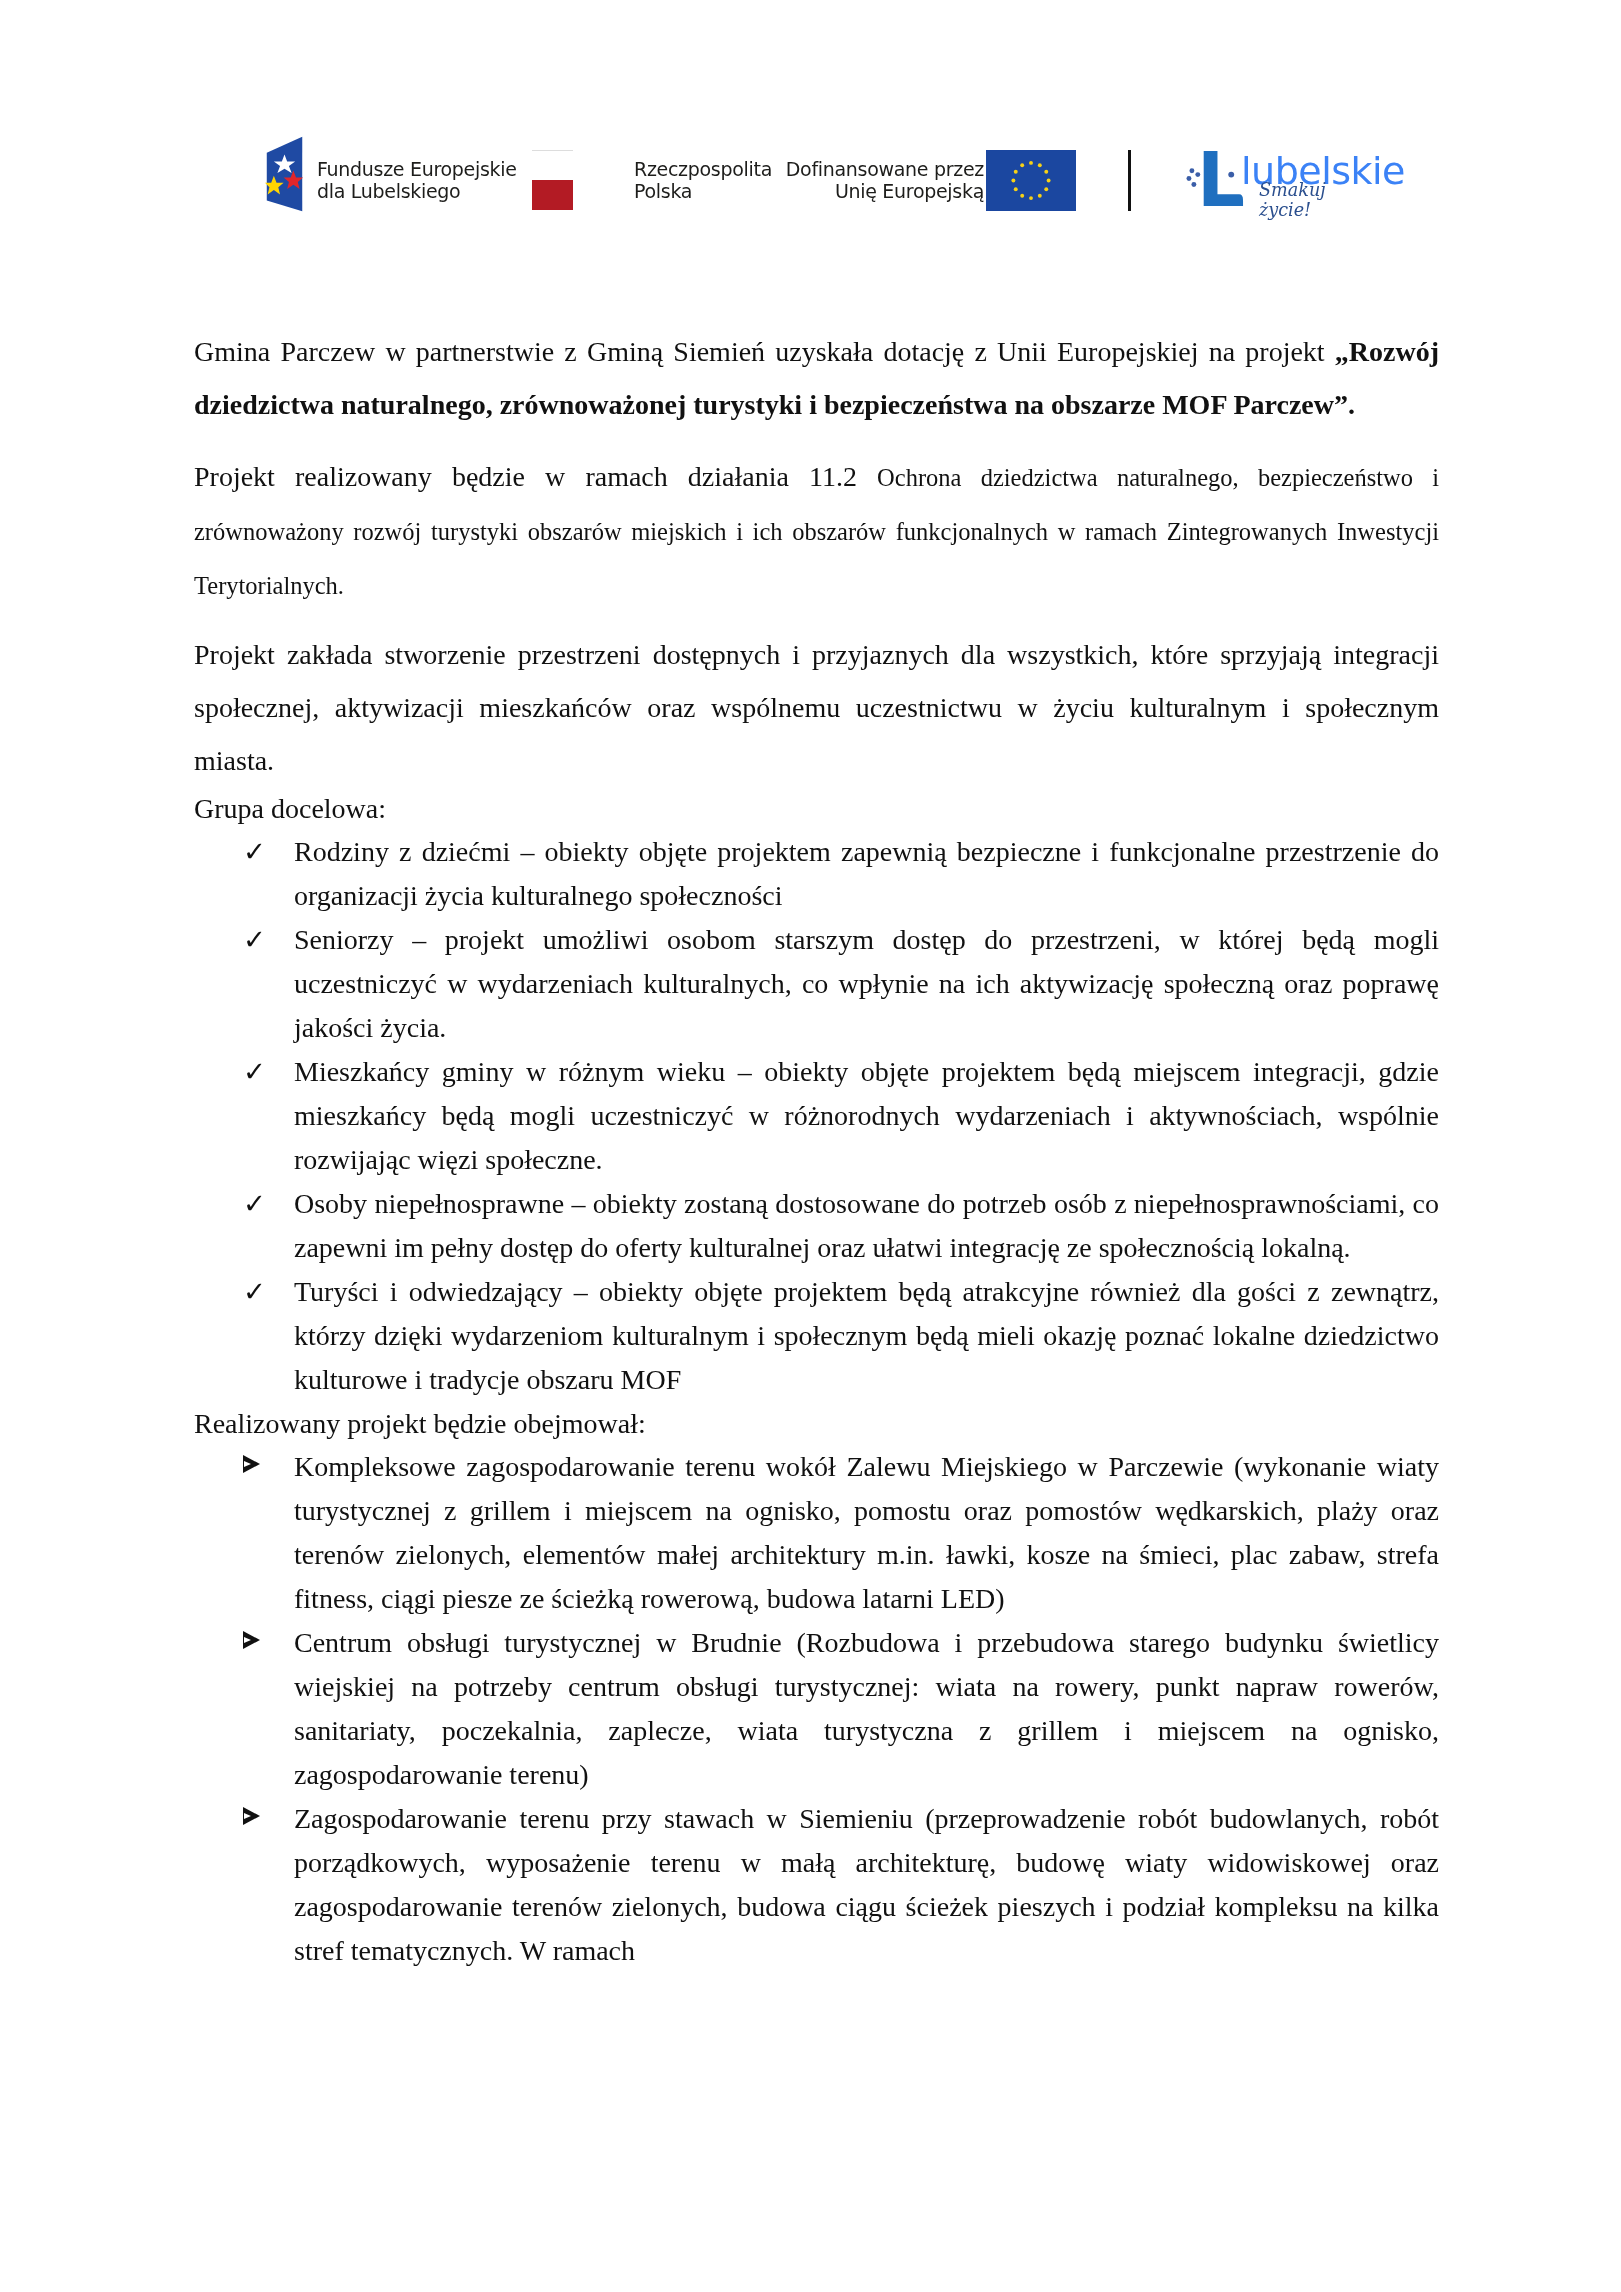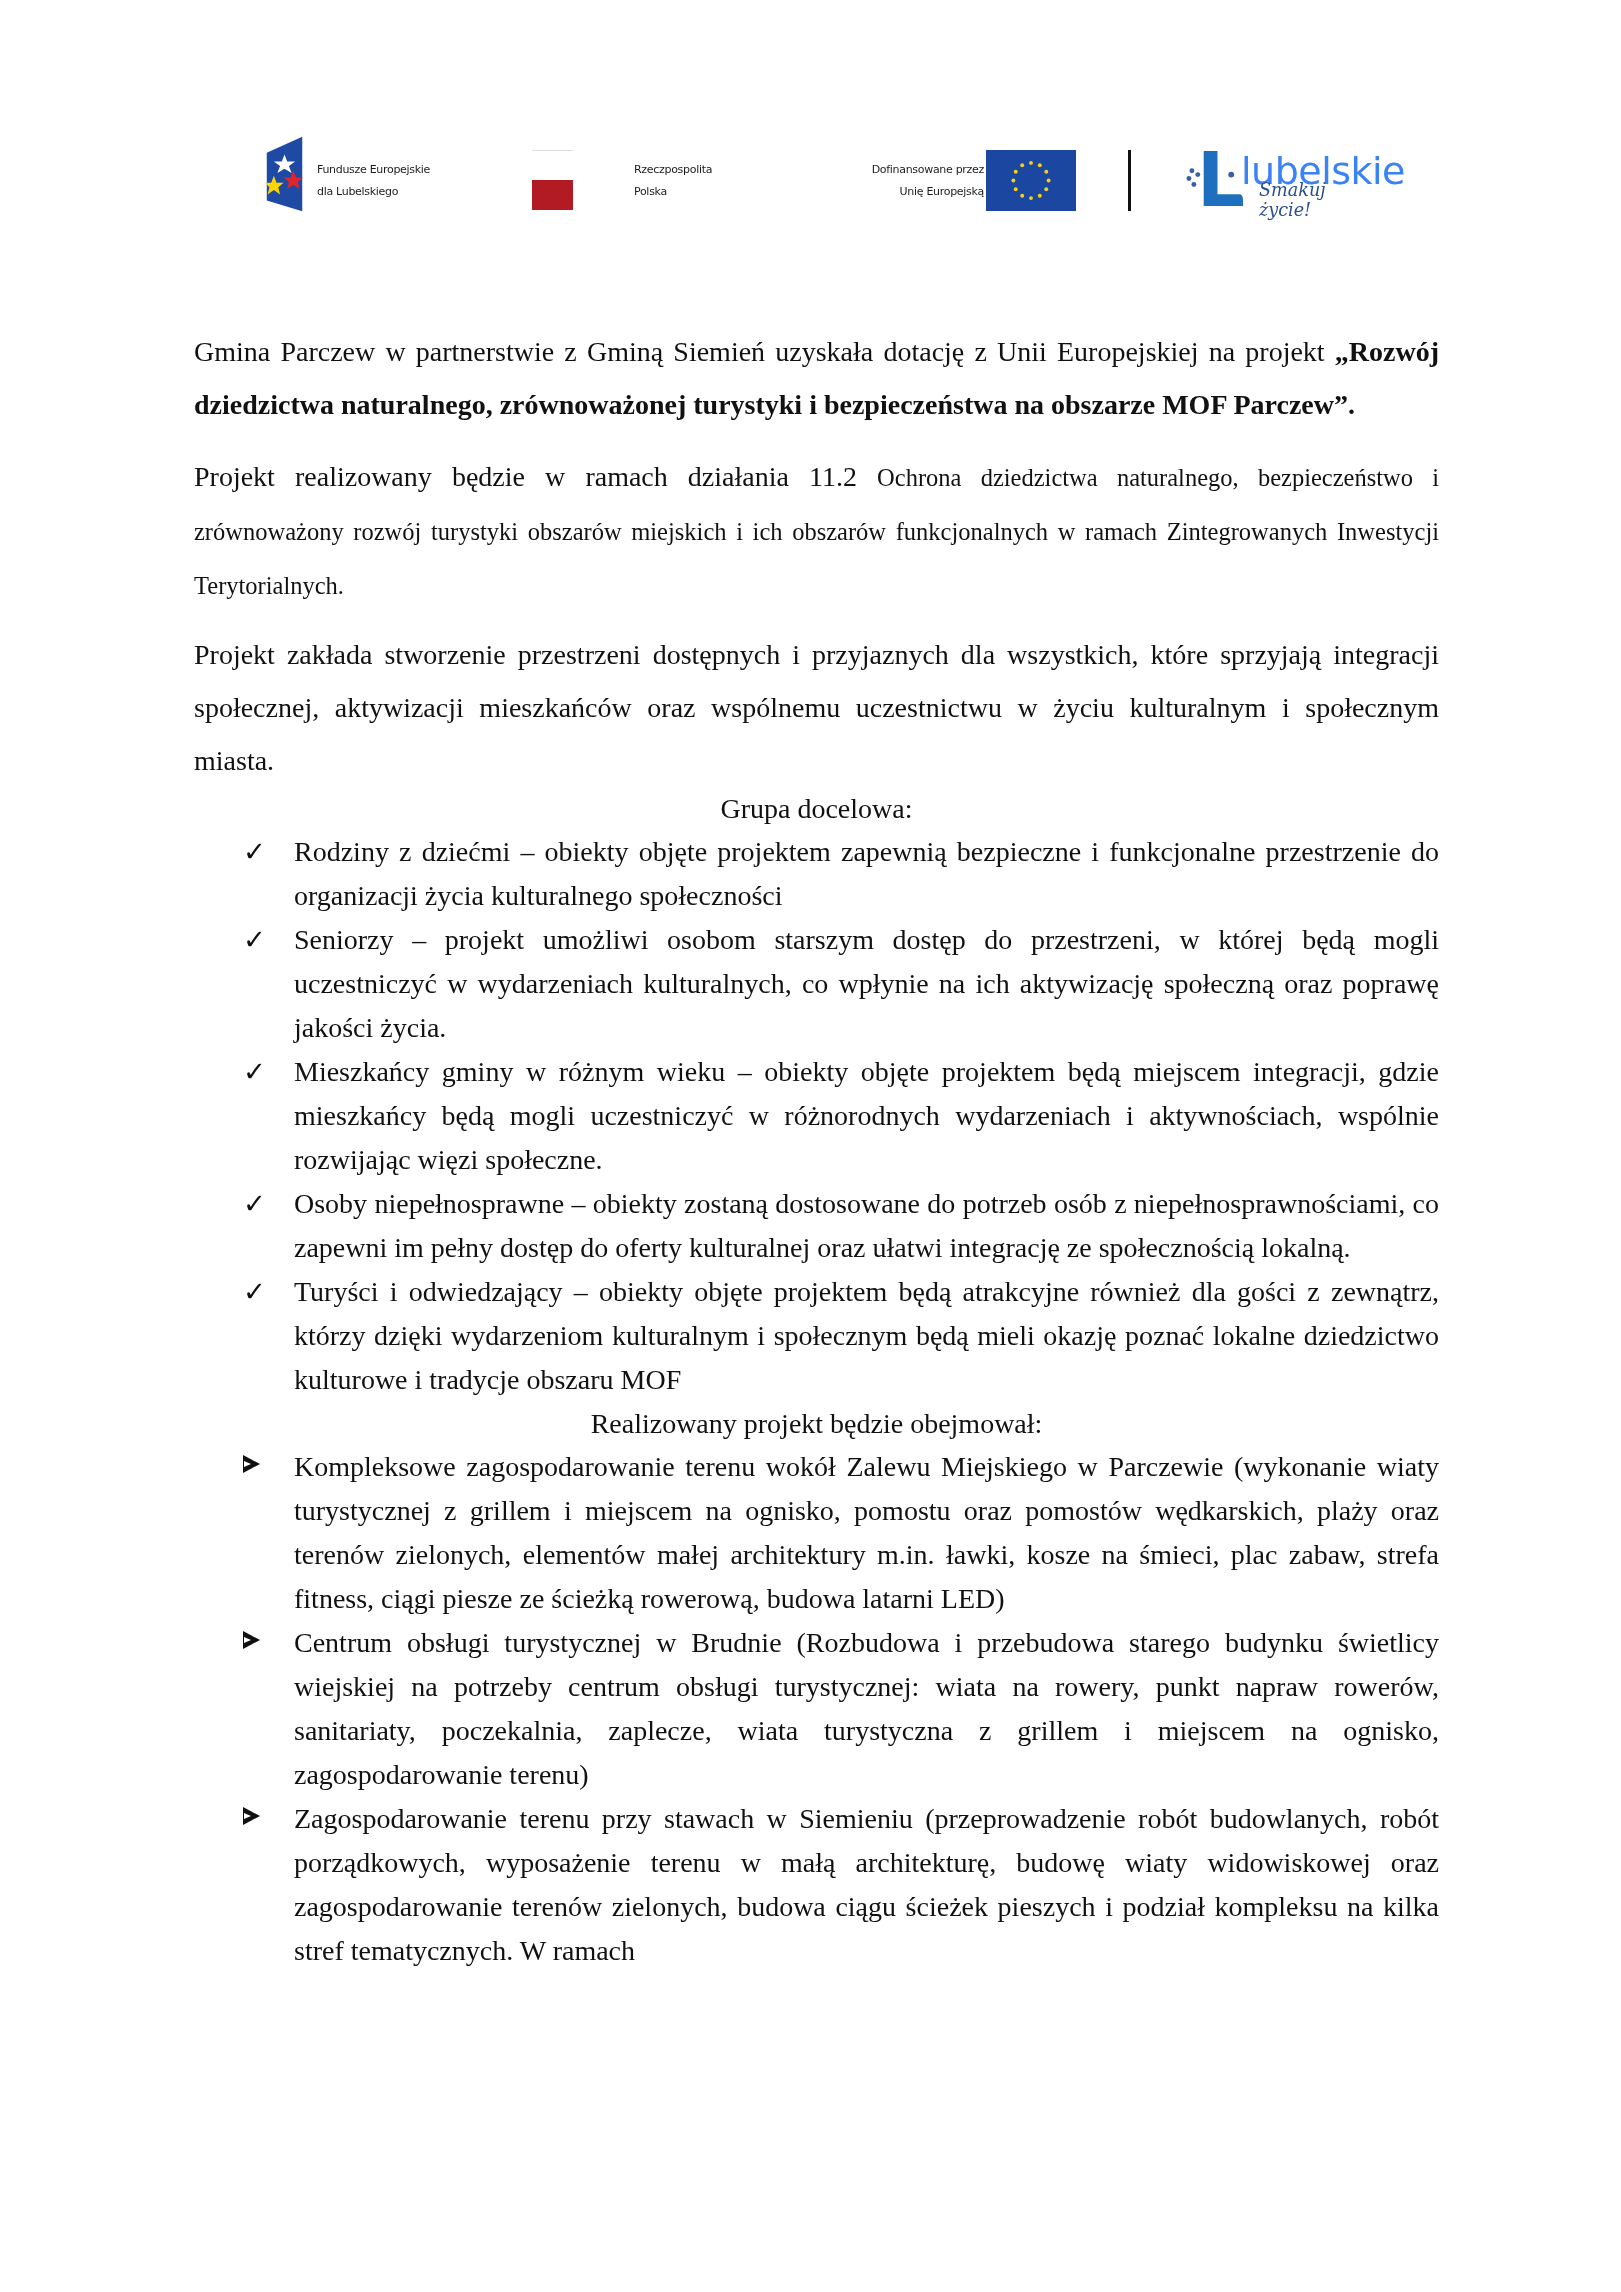--- a/index.html
+++ b/index.html
@@ -2,21 +2,21 @@
 <html><head>
 <meta charset="utf-8">
 <style>
   html, body { margin: 0; padding: 0; background: #ffffff; }
   body { width: 1621px; height: 2293px; position: relative; overflow: hidden;
          font-family: "Liberation Serif", "DejaVu Serif", serif; color: #111; }
 
   
   .logo-bar { position: absolute; left: 253px; top: 120px; width: 1137px; height: 118px;
               display: flex; align-items: center; }
-  .logo-text { font-family: "DejaVu Sans", "Liberation Sans", sans-serif; font-size: 11px;
+  .logo-text { font-family: "DejaVu Sans", "Liberation Sans", sans-serif; font-size: 19px;
                line-height: 21.6px; color: #1d1d1b; letter-spacing: -0.3px; }
   .fe-logo { position: absolute; left: 11.8px; top: 13.7px; }
   .fe-flag { width: 39px; height: 80px; position: relative; }
   .fe-text { position: absolute; left: 64px; top: 39px; }
   .pl-flag { position: absolute; left: 279px; top: 30px; width: 41px; height: 61px;
              border-top: 1px solid #ddd; }
   .pl-white { height: 29px; background: #fff; }
   .pl-red { height: 30px; background: #b31b24; }
   .pl-text { position: absolute; left: 381px; top: 39px; }
   .eu-text { position: absolute; left: 486px; top: 39px; text-align: right; width: 245px; }
@@ -30,21 +30,21 @@
 
   
   .content { position: absolute; left: 194px; top: 276px; width: 1245px; }
   .title { text-align: center; font-weight: bold; font-size: 33px; line-height: 48px;
            margin: 0 0 0 0; padding: 0 39px; }
   .para { font-size: 28px; line-height: 53px; text-align: justify; margin: 0; }
   .para-sm { font-size: 24.5px; }
   .p1 { margin-top: 49px; }
   .p2 { margin-top: 19px; }
   .p3 { margin-top: 15.7px; }
-  .label { font-size: 28px; line-height: 43px; margin: 0; text-align: center; }
+  .label { font-size: 28px; line-height: 43px; margin: 0; }
   .list { list-style: none; margin: 0; padding: 0; }
   .item { position: relative; padding-left: 100px; font-size: 28px; line-height: 44px;
           text-align: justify; }
   .item .bullet { position: absolute; left: 49px; top: 0; font-size: 27.4px; }
   .item .arrow { position: absolute; left: 49px; top: 10.8px; width: 0; height: 0;
                  border-top: 9.8px solid transparent; border-bottom: 9.8px solid transparent;
                  border-left: 17.6px solid #111; }
   .item .arrow::after { content: ""; position: absolute; left: -15.7px; top: -3.9px;
                  border-top: 3.9px solid transparent; border-bottom: 3.9px solid transparent;
                  border-left: 7.8px solid #fff; }

